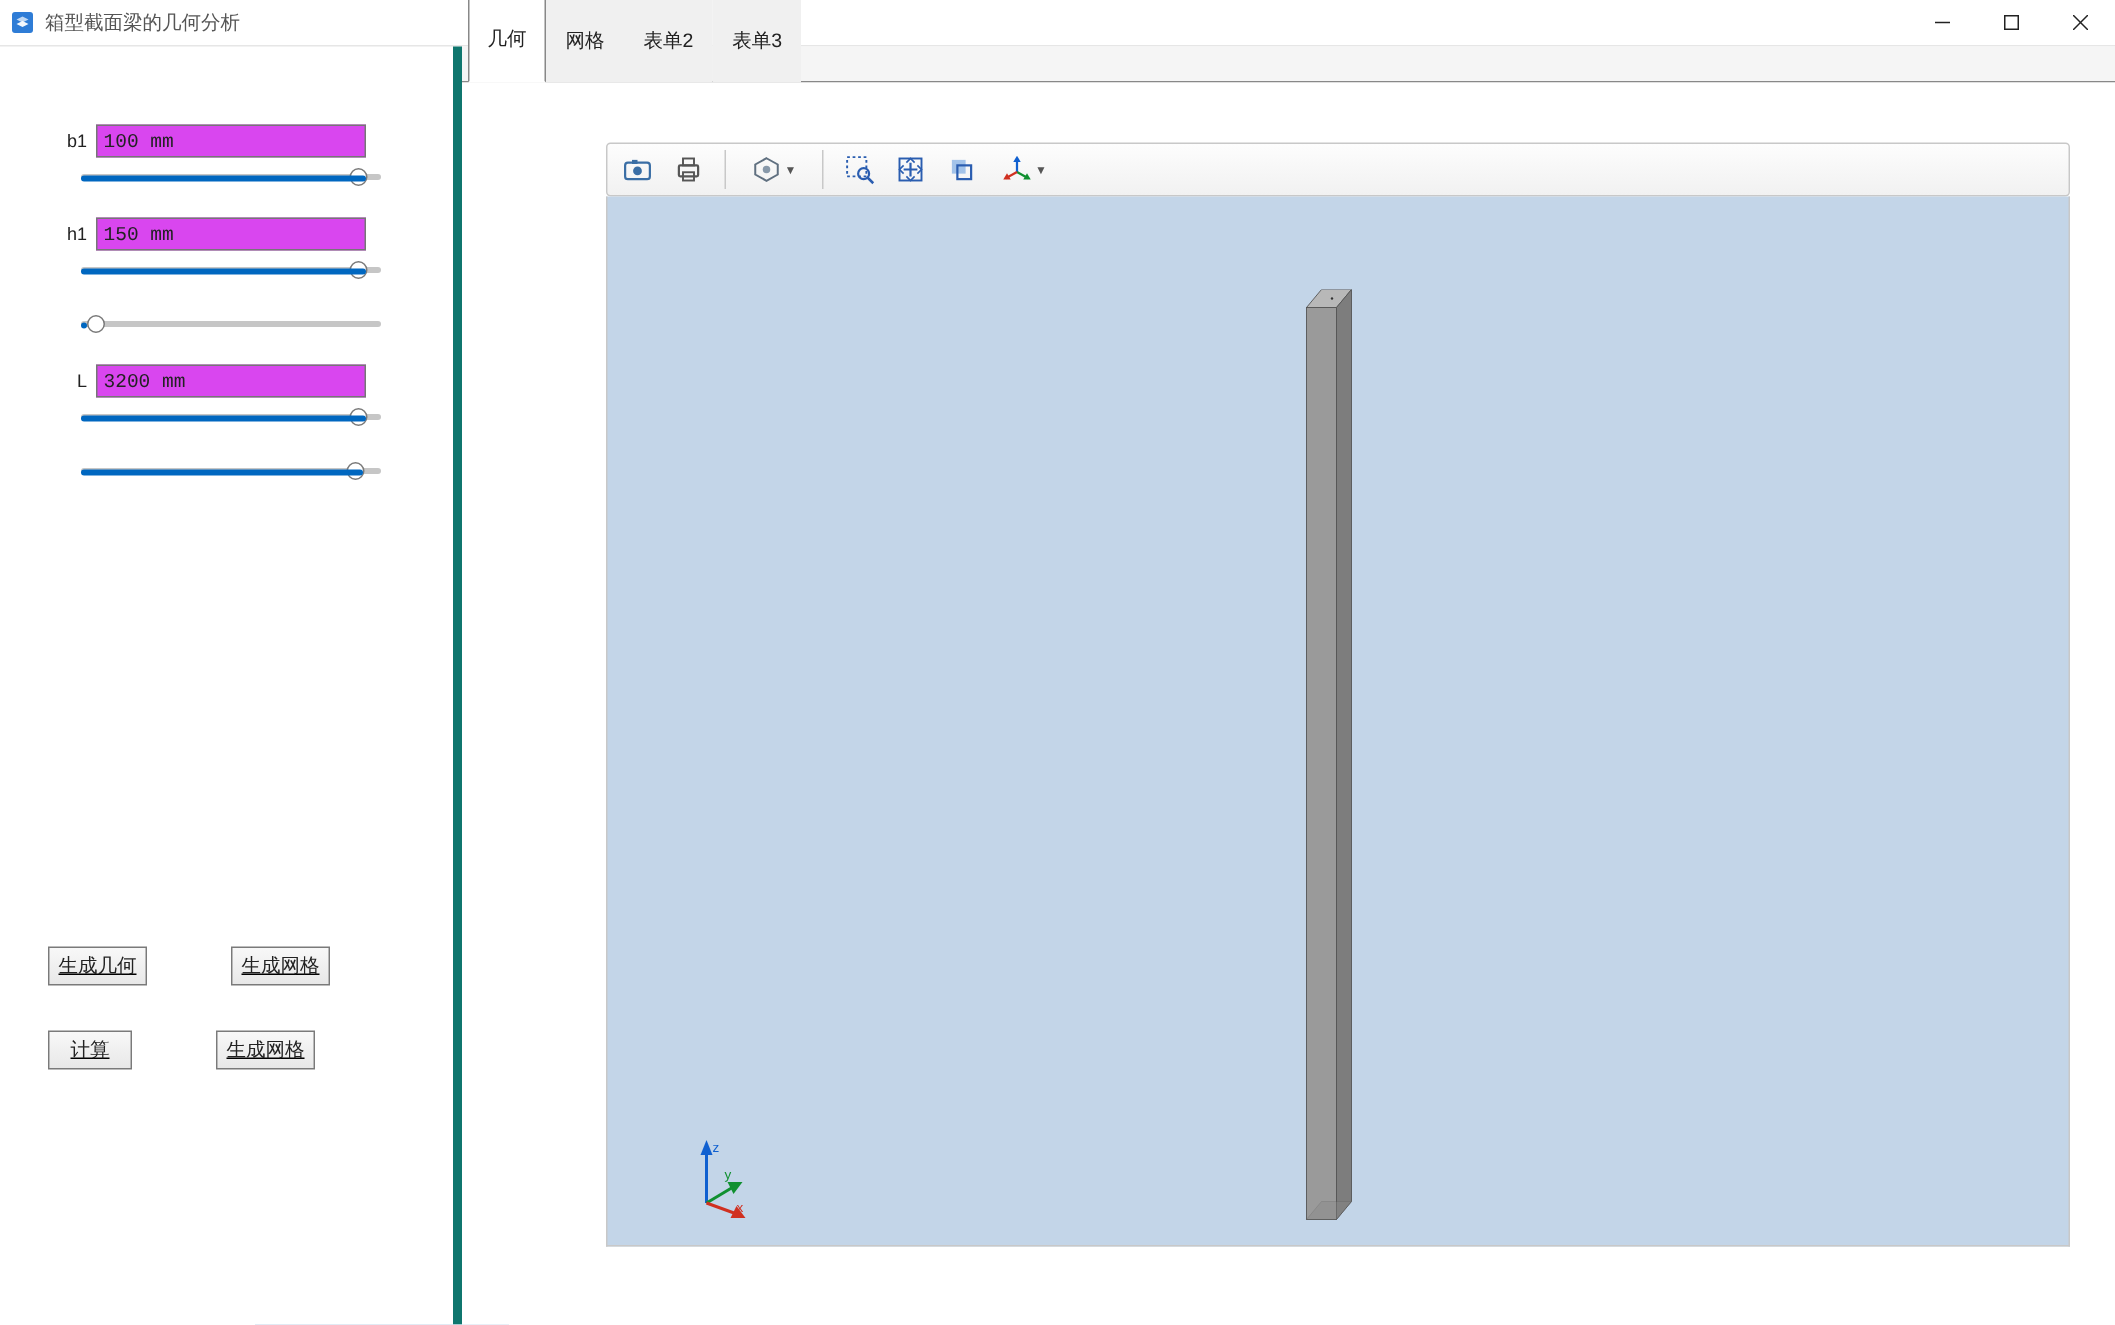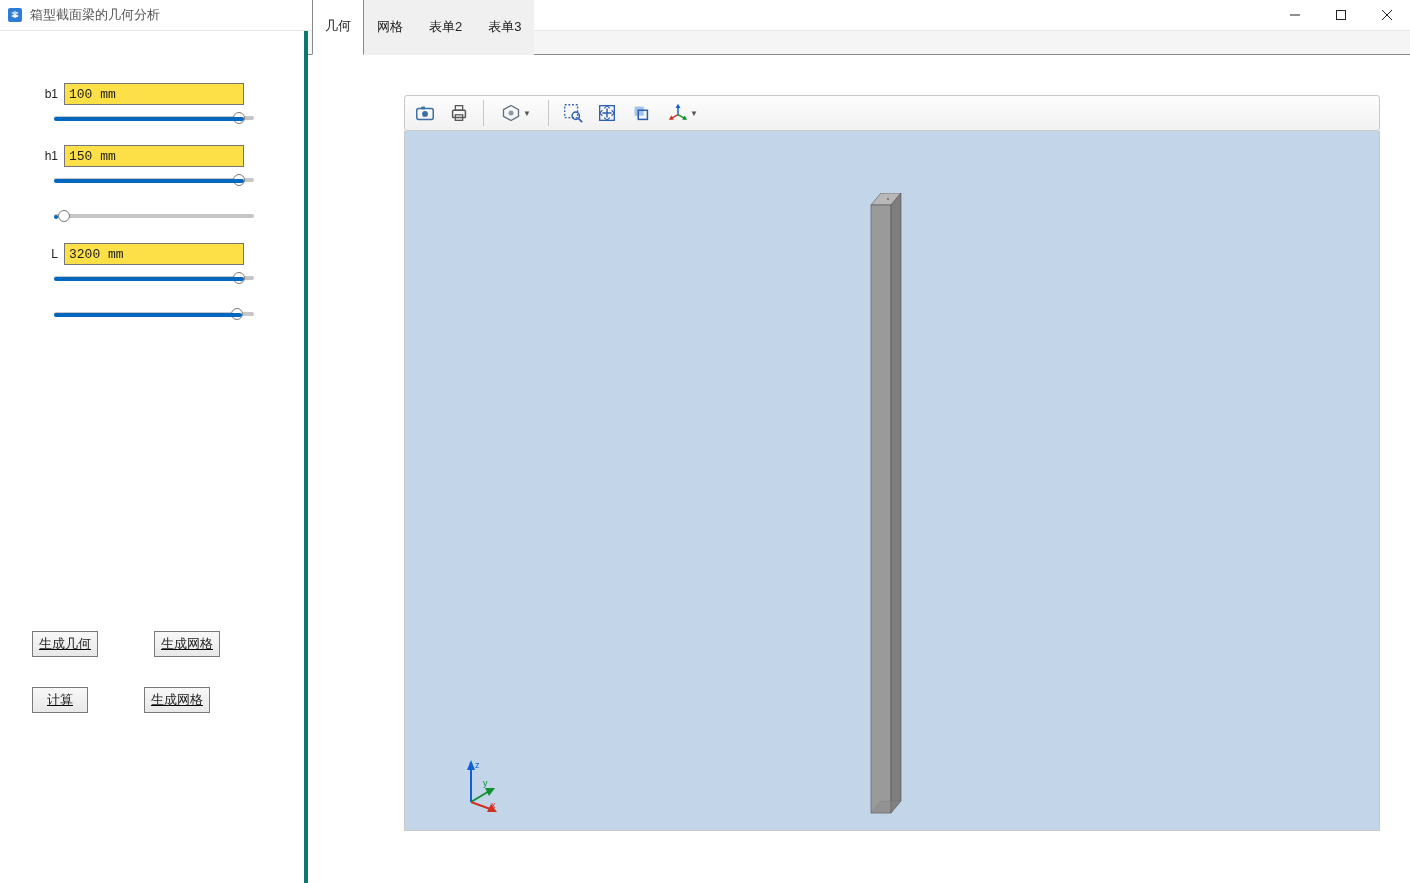--- a/index.html
+++ b/index.html
@@ -33,21 +33,21 @@
       color: #333;
     }
 
     
     .main {
       display: flex;
       height: calc(883px - 31px);
     }
     .sidebar {
       width: 314px;
-      border-right: 4px solid #0f766e;
+      border-right: 6px solid #0f766e;
       padding: 52px 30px 0 30px;
       display: flex;
       flex-direction: column;
     }
     .field {
       display: flex;
       align-items: center;
       margin-bottom: 4px;
     }
     .field-label {
@@ -58,21 +58,21 @@
       font-size: 12px;
     }
     .field-input {
       width: 180px;
       height: 22px;
       border: 1px solid #767676;
       padding: 2px 4px;
       font-family: "Courier New", monospace;
       font-size: 13px;
       color: #222;
-      background: #fde047;
+      background: #d946ef;
     }
     .slider-wrap {
       margin-left: 24px;
       width: 200px;
       margin-bottom: 22px;
       position: relative;
     }
     .slider {
       -webkit-appearance: none;
       width: 100%;

